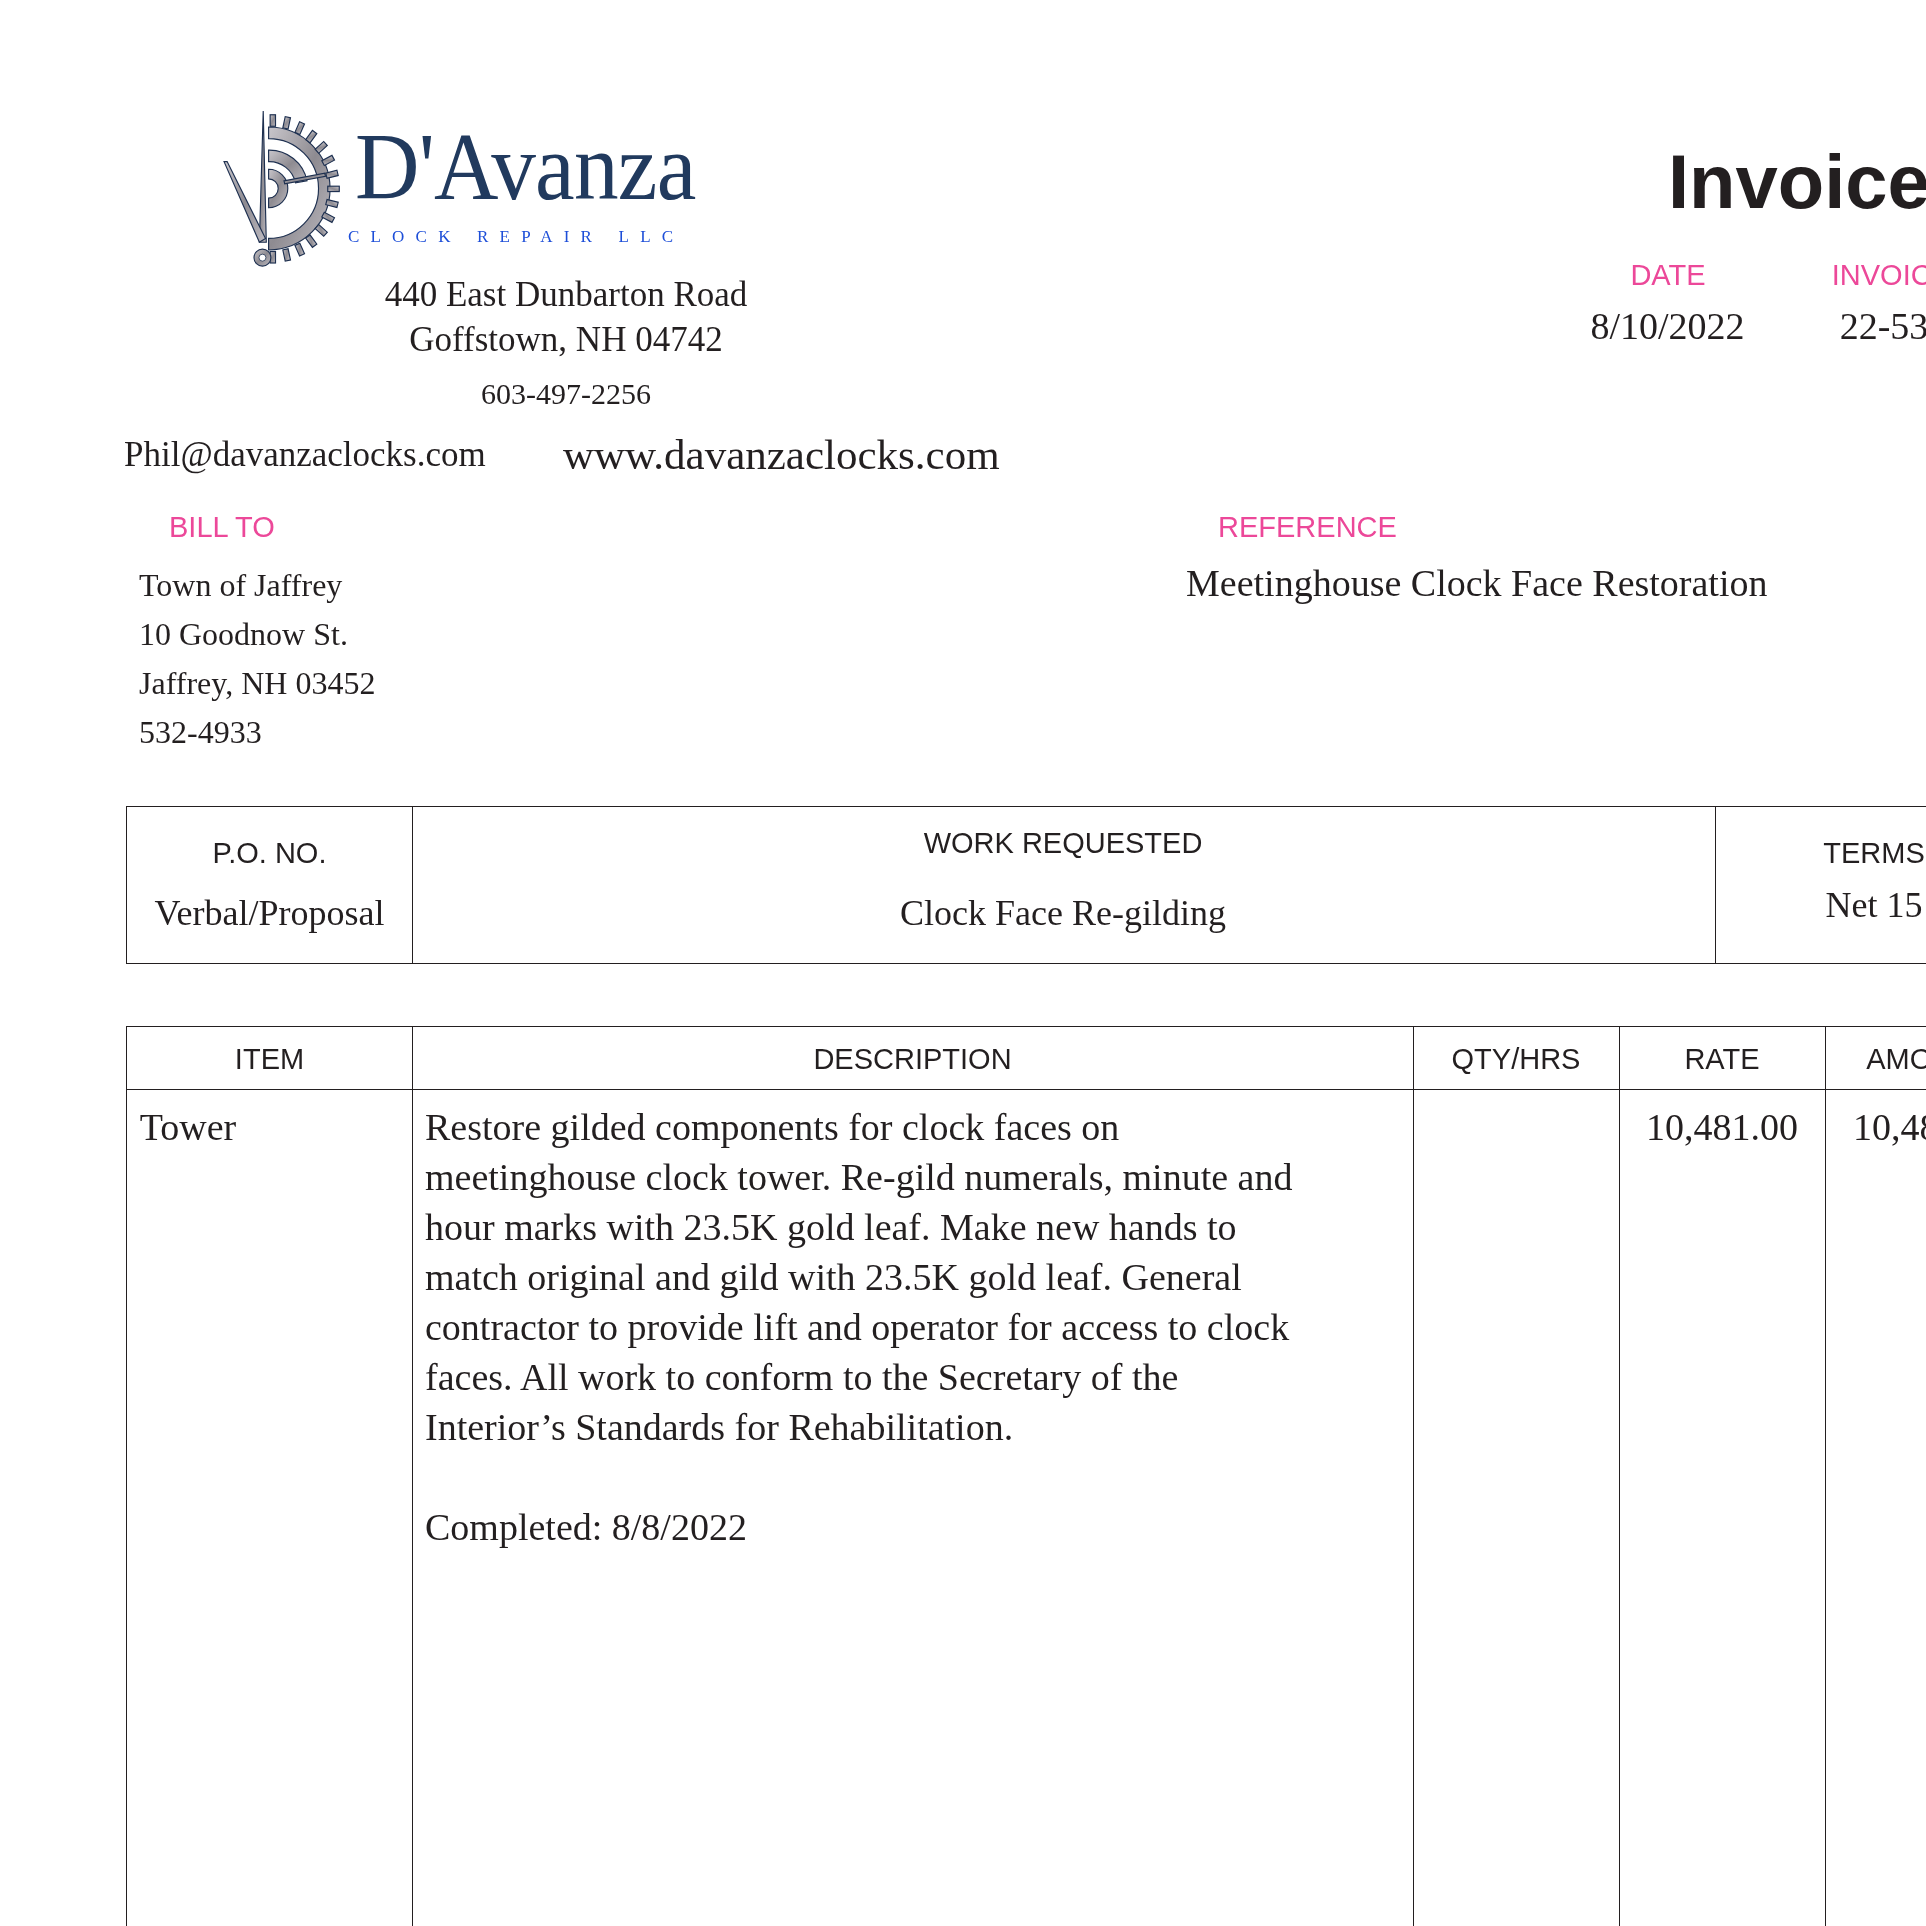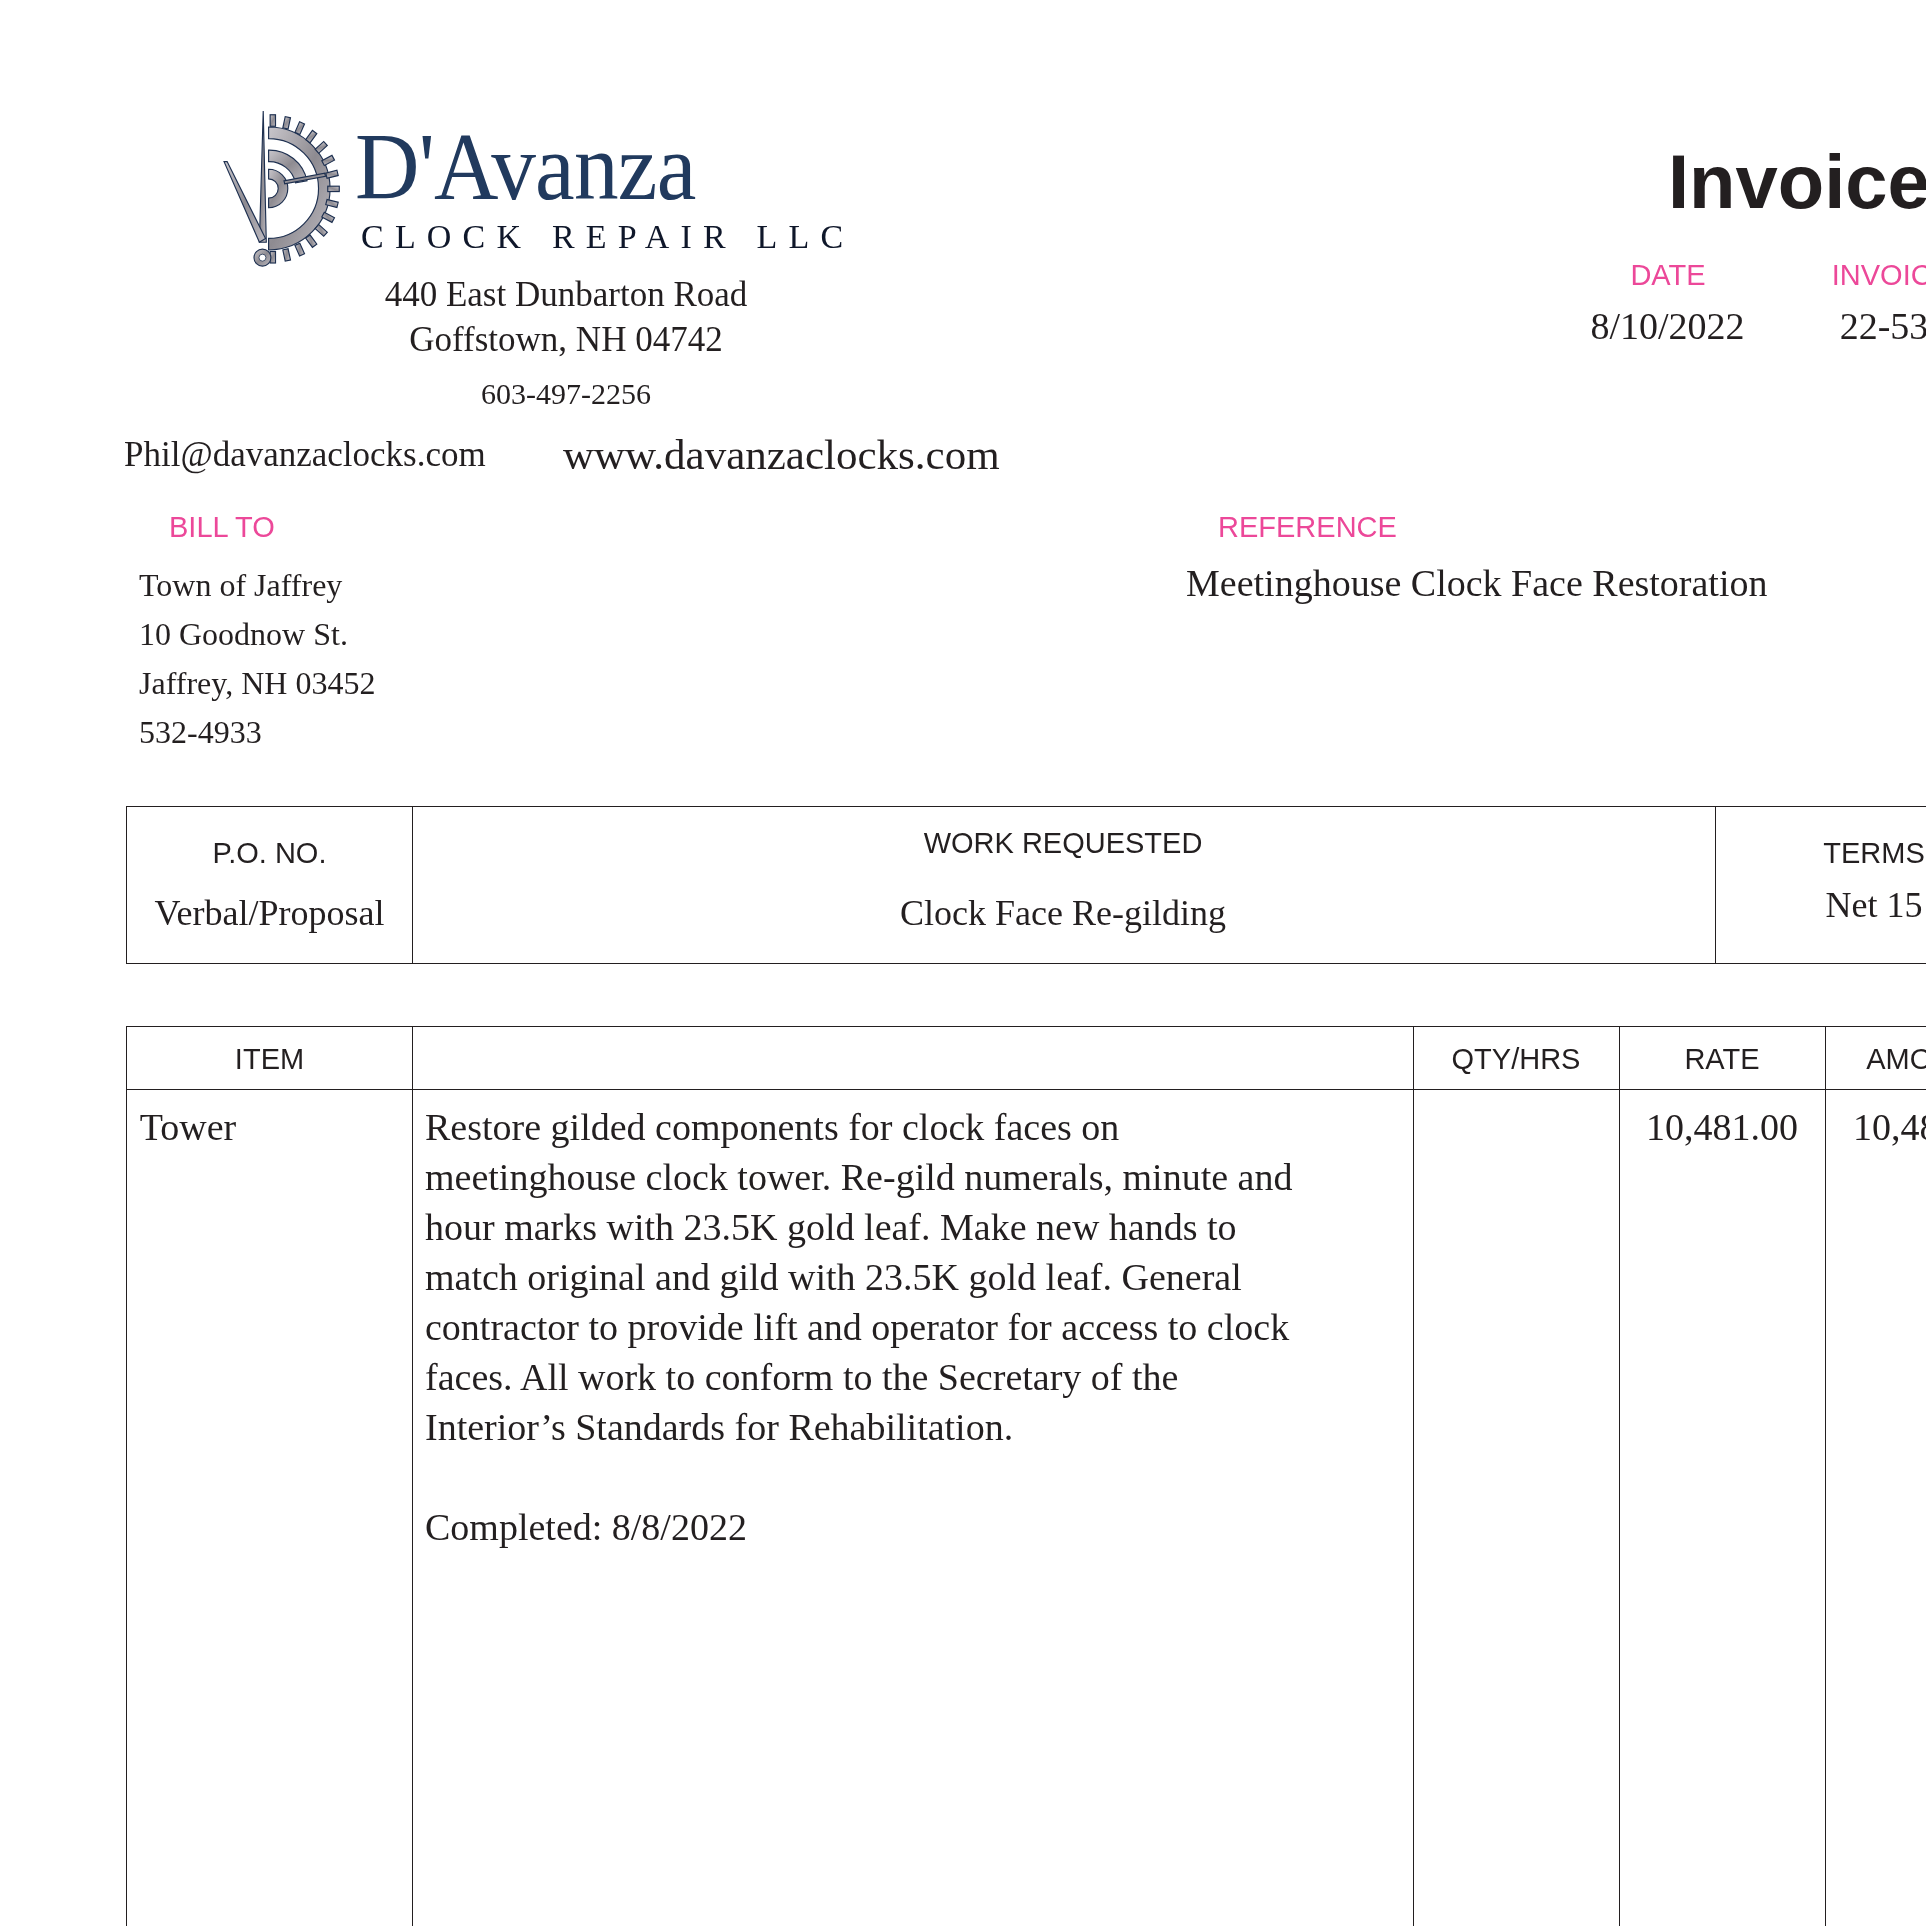--- a/index.html
+++ b/index.html
@@ -7,21 +7,21 @@
          font-family: "Liberation Serif", "DejaVu Serif", serif; color: #231f20; }
   .abs { position: absolute; }
   .serif { font-family: "Liberation Serif", "DejaVu Serif", serif; }
   .sans { font-family: "Liberation Sans", "DejaVu Sans", sans-serif; }
 
   
   #logo { left: 216px; top: 104px; width: 593px; height: 169px; }
   #logo-mark { position: absolute; left: 0; top: 0; width: 139px; height: 169px; }
   #logo-name { position: absolute; left: 139px; top: 14.6px; font-size: 96px; line-height: 96px;
                color: #213a5e; letter-spacing: -0.8px; transform: scaleX(0.93); transform-origin: left top; white-space: nowrap; }
-  #logo-sub { position: absolute; left: 145px; top: 119px; font-size: 34px; line-height: 27px; color: #0f172a;
+  #logo-sub { position: absolute; left: 132px; top: 119px; font-size: 17px; line-height: 27px; color: #1d4ed8;
               letter-spacing: 11.2px; white-space: nowrap; }
 
   
   .addr { text-align: center; white-space: nowrap; }
   #addr1 { left: 362px; width: 408px; top: 275px; font-size: 35px; line-height: 39px; }
   #addr2 { left: 362px; width: 408px; top: 320px; font-size: 35px; line-height: 39px; }
   #phone { left: 362px; width: 408px; top: 376px; font-size: 30px; line-height: 35px; }
   #email { left: 124px; top: 435px; font-size: 35px; line-height: 39px; white-space: nowrap; }
   #website { left: 563px; top: 435px; font-size: 43px; line-height: 39px; white-space: nowrap; }
 
@@ -140,20 +140,21 @@
 </div>
 
 <div id="items-table" class="abs">
   <div id="items-header-line"></div>
   <div class="vline" style="left:285px;"></div>
   <div class="vline" style="left:1286px;"></div>
   <div class="vline" style="left:1492px;"></div>
   <div class="vline" style="left:1698px;"></div>
 
   <div class="th sans" style="left:0; width:285px;">ITEM</div>
+  <div class="th sans" style="left:285px; width:1001px;">DESCRIPTION</div>
   <div class="th sans" style="left:1286px; width:206px;">QTY/HRS</div>
   <div class="th sans" style="left:1492px; width:206px;">RATE</div>
   <div class="th sans" style="left:1698px; width:208px;">AMOUNT</div>
 
   <div>
     <div class="td serif" style="left:12.7px; top:75px;">Tower</div>
     <div id="desc-text" class="td serif" style="left:298px; top:75px; width:986px;">Restore gilded components for clock faces on
 meetinghouse clock tower. Re-gild numerals, minute and
 hour marks with 23.5K gold leaf. Make new hands to
 match original and gild with 23.5K gold leaf. General

